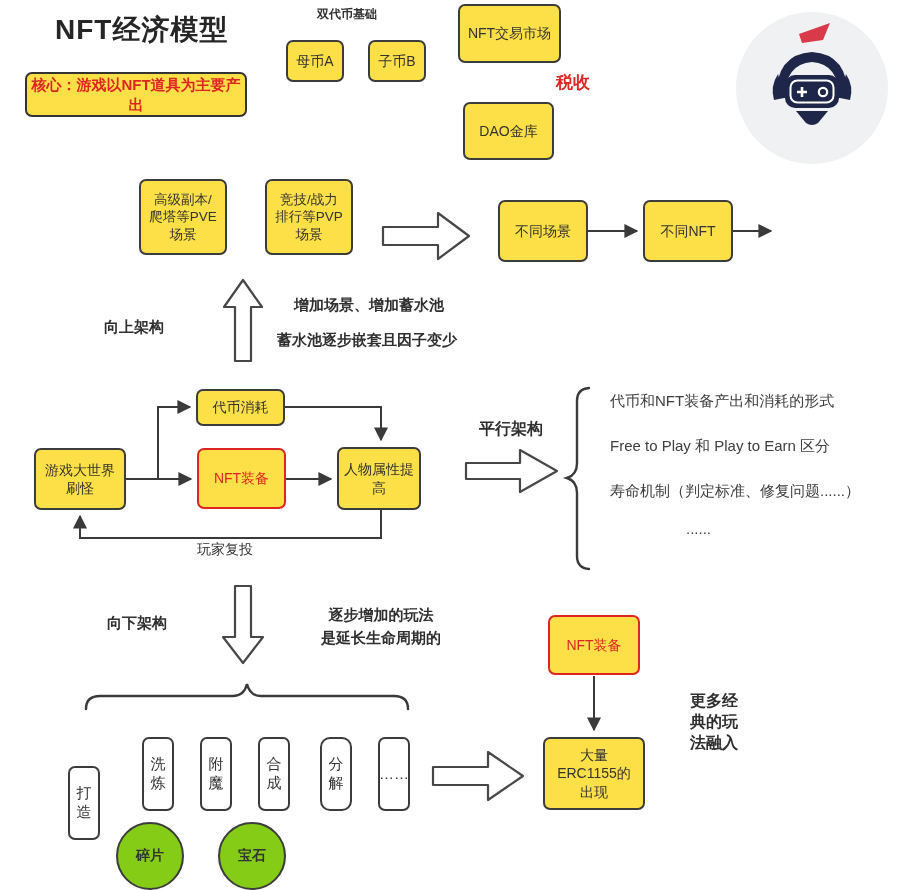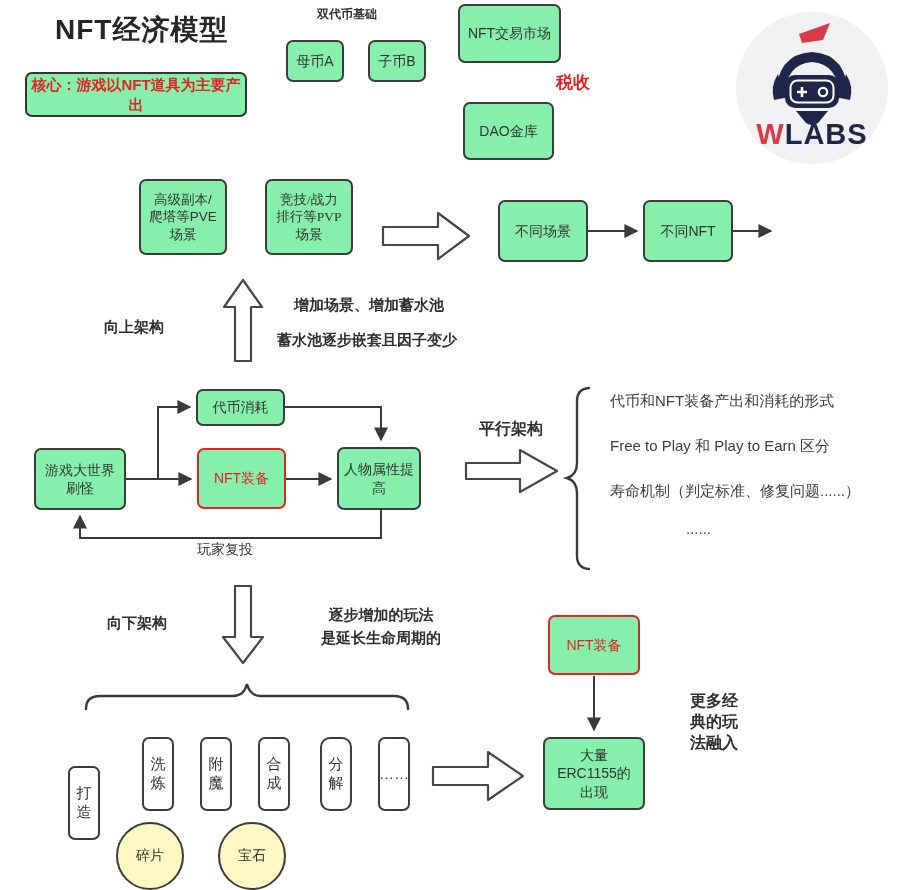--- a/index.html
+++ b/index.html
@@ -6,40 +6,40 @@
   #canvas{
     position:relative;width:915px;height:890px;background:#ffffff;
     overflow:hidden;
     font-family:"Liberation Sans","DejaVu Sans",sans-serif;
     color:#333;
     padding-left:48px;
   }
   svg.layer{position:absolute;left:0;top:0;}
   .node{
     position:absolute;box-sizing:border-box;
-    border:2px solid #3c3c3c;border-radius:7px;background:#86efac;
+    border:2px solid #3c3c3c;border-radius:7px;background:#fde047;
     display:flex;align-items:center;justify-content:center;
     text-align:center;font-size:14px;line-height:1.3;color:#333;
   }
   .node.red{border-color:#e02424;color:#e02424;}
   .pre{white-space:pre-line;}
   .lbl{position:absolute;font-size:15px;color:#2f2f2f;}
   .b{font-weight:bold;}
   .red-t{color:#e02424;}
   #title{position:absolute;left:55px;top:11px;font-size:28px;font-weight:bold;color:#262626;letter-spacing:1px;}
   .vbox{
     position:absolute;box-sizing:border-box;width:32px;height:74px;top:737px;
     border:2px solid #3c3c3c;border-radius:7px;background:#fff;
     display:flex;align-items:center;justify-content:center;text-align:center;
     font-size:15px;line-height:1.25;word-break:break-all;padding:2px;
   }
   .circle{
     position:absolute;box-sizing:border-box;width:68px;height:68px;top:822px;
-    border:2px solid #3c3c3c;border-radius:50%;background:#fef9c3;
-    display:flex;align-items:center;justify-content:center;font-size:14px;
+    border:2px solid #3c3c3c;border-radius:50%;background:#84cc16;
+    display:flex;align-items:center;justify-content:center;font-size:14px;font-weight:bold;
   }
   #logo{
     position:absolute;left:736px;top:12px;width:152px;height:152px;border-radius:50%;
     background:#f0f1f3;
   }
   #logo-text{
     position:absolute;left:0;top:106px;width:152px;text-align:center;
     font-size:29px;font-weight:bold;letter-spacing:1px;color:#1e2749;
   }
   #logo-text .w{color:#d93a49;}
@@ -103,29 +103,28 @@
       <path d="M63,22 L94,11 L87,28 L66,31 Z" fill="#d93a49"></path>
       <path d="M40,86 Q40,42 76,40 Q112,42 112,86 L103,86 Q103,52 76,50 Q49,52 49,86 Z" fill="#1e2749"></path>
       <path d="M38,88 Q34,74 42,62 L48,86 Z" fill="#1e2749"></path>
       <path d="M114,88 Q118,74 110,62 L104,86 Z" fill="#1e2749"></path>
       <rect x="49" y="63" width="54" height="33" rx="10" fill="#1e2749"></rect>
       <rect x="54.5" y="68.5" width="43" height="22" rx="7" fill="none" stroke="#ffffff" stroke-width="2"></rect>
       <path d="M66,75 V85 M61,80 H71" stroke="#ffffff" stroke-width="2.6" fill="none"></path>
       <circle cx="87" cy="80" r="4.2" fill="none" stroke="#ffffff" stroke-width="2.2"></circle>
       <path d="M60,99 L92,99 L82,111 Q76,115 70,111 Z" fill="#1e2749"></path>
     </svg>
-    <div id="logo-text"><span class="w">W</span><span>LABS</span></div>
   </div>
 
   <div class="node pre" style="left:139px;top:179px;width:88px;height:76px;font-size:13.5px;">
     <span class="pre">高级副本/
 爬塔等PVE
 场景</span>
   </div>
-  <div class="node pre" style="left:265px;top:179px;width:88px;height:76px;font-size:13.5px;font-family:Liberation Serif, serif;">
+  <div class="node pre" style="left:265px;top:179px;width:88px;height:76px;font-size:13.5px;">
     <span class="pre">竞技/战力
 排行等PVP
 场景</span>
   </div>
   <div class="node" style="left:498px;top:200px;width:90px;height:62px;">
     <span>不同场景</span>
   </div>
   <div class="node" style="left:643px;top:200px;width:90px;height:62px;">
     <span>不同NFT</span>
   </div>

